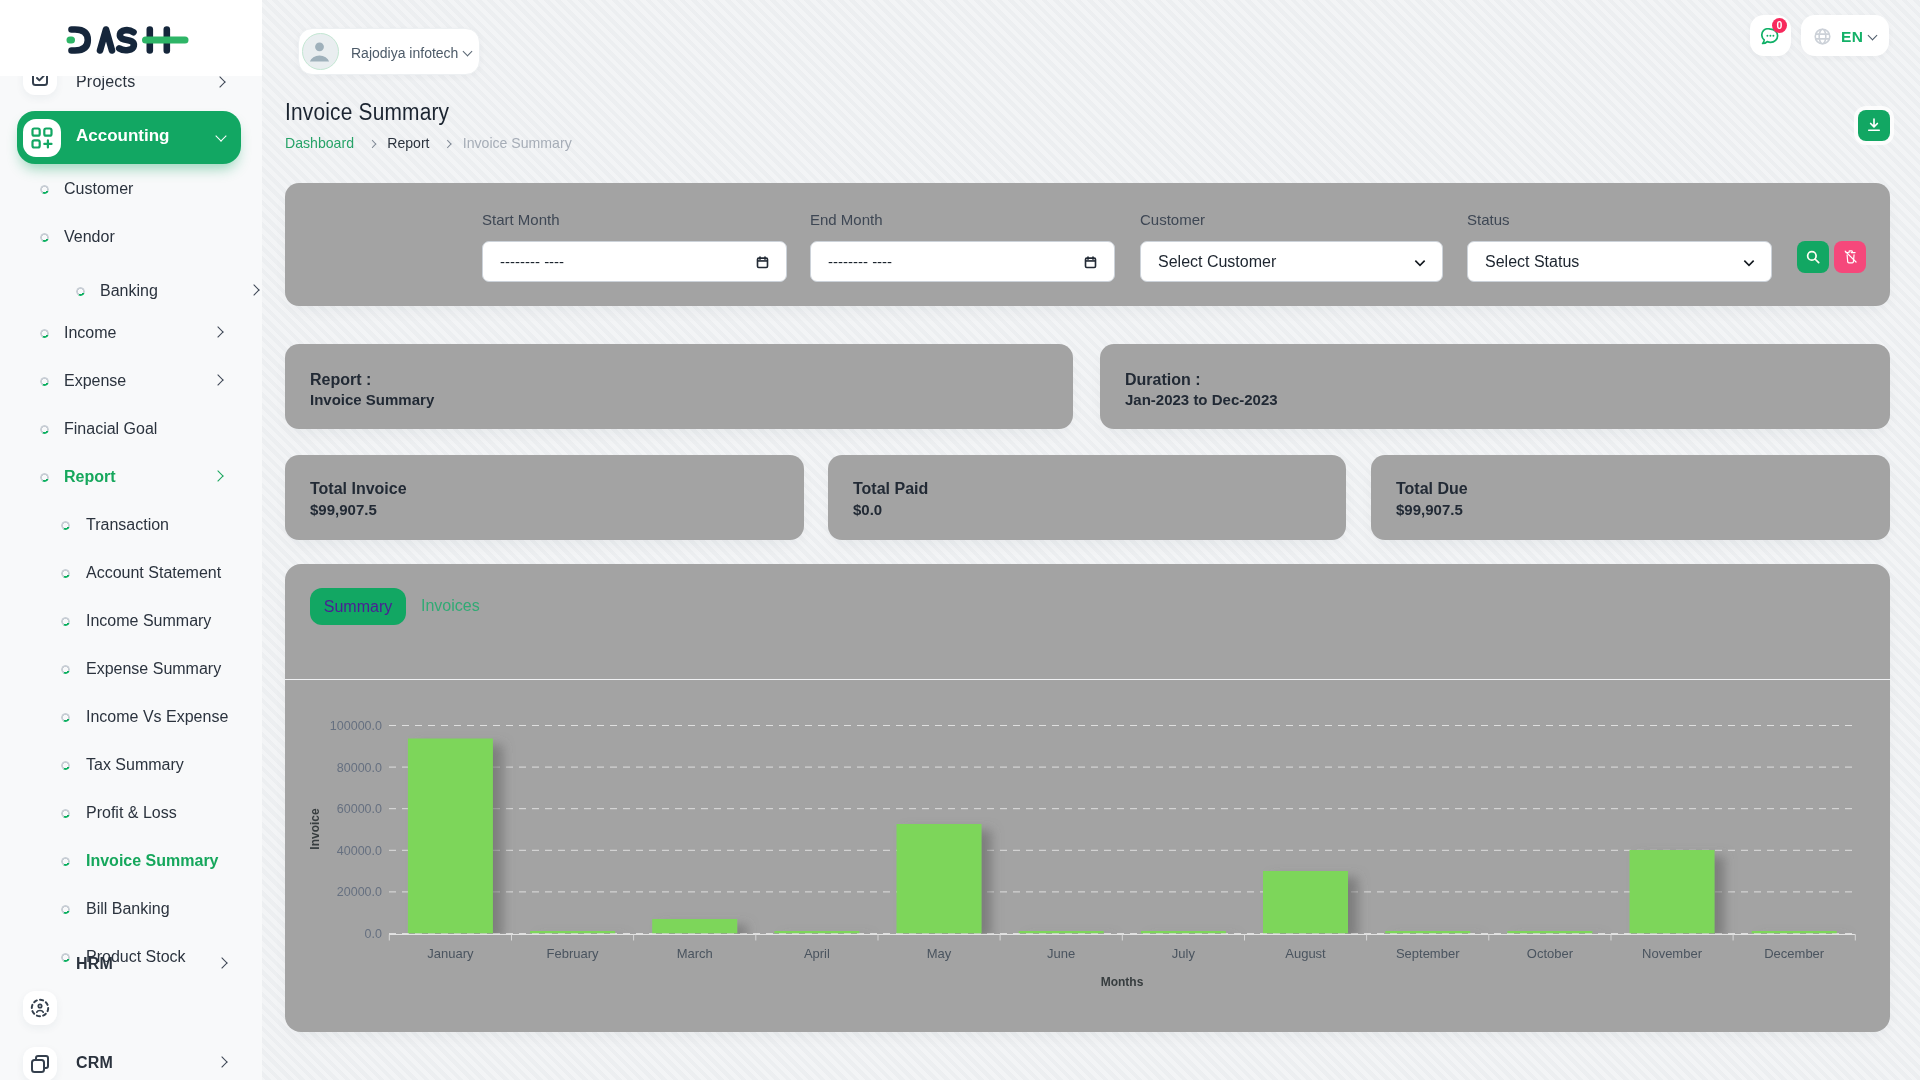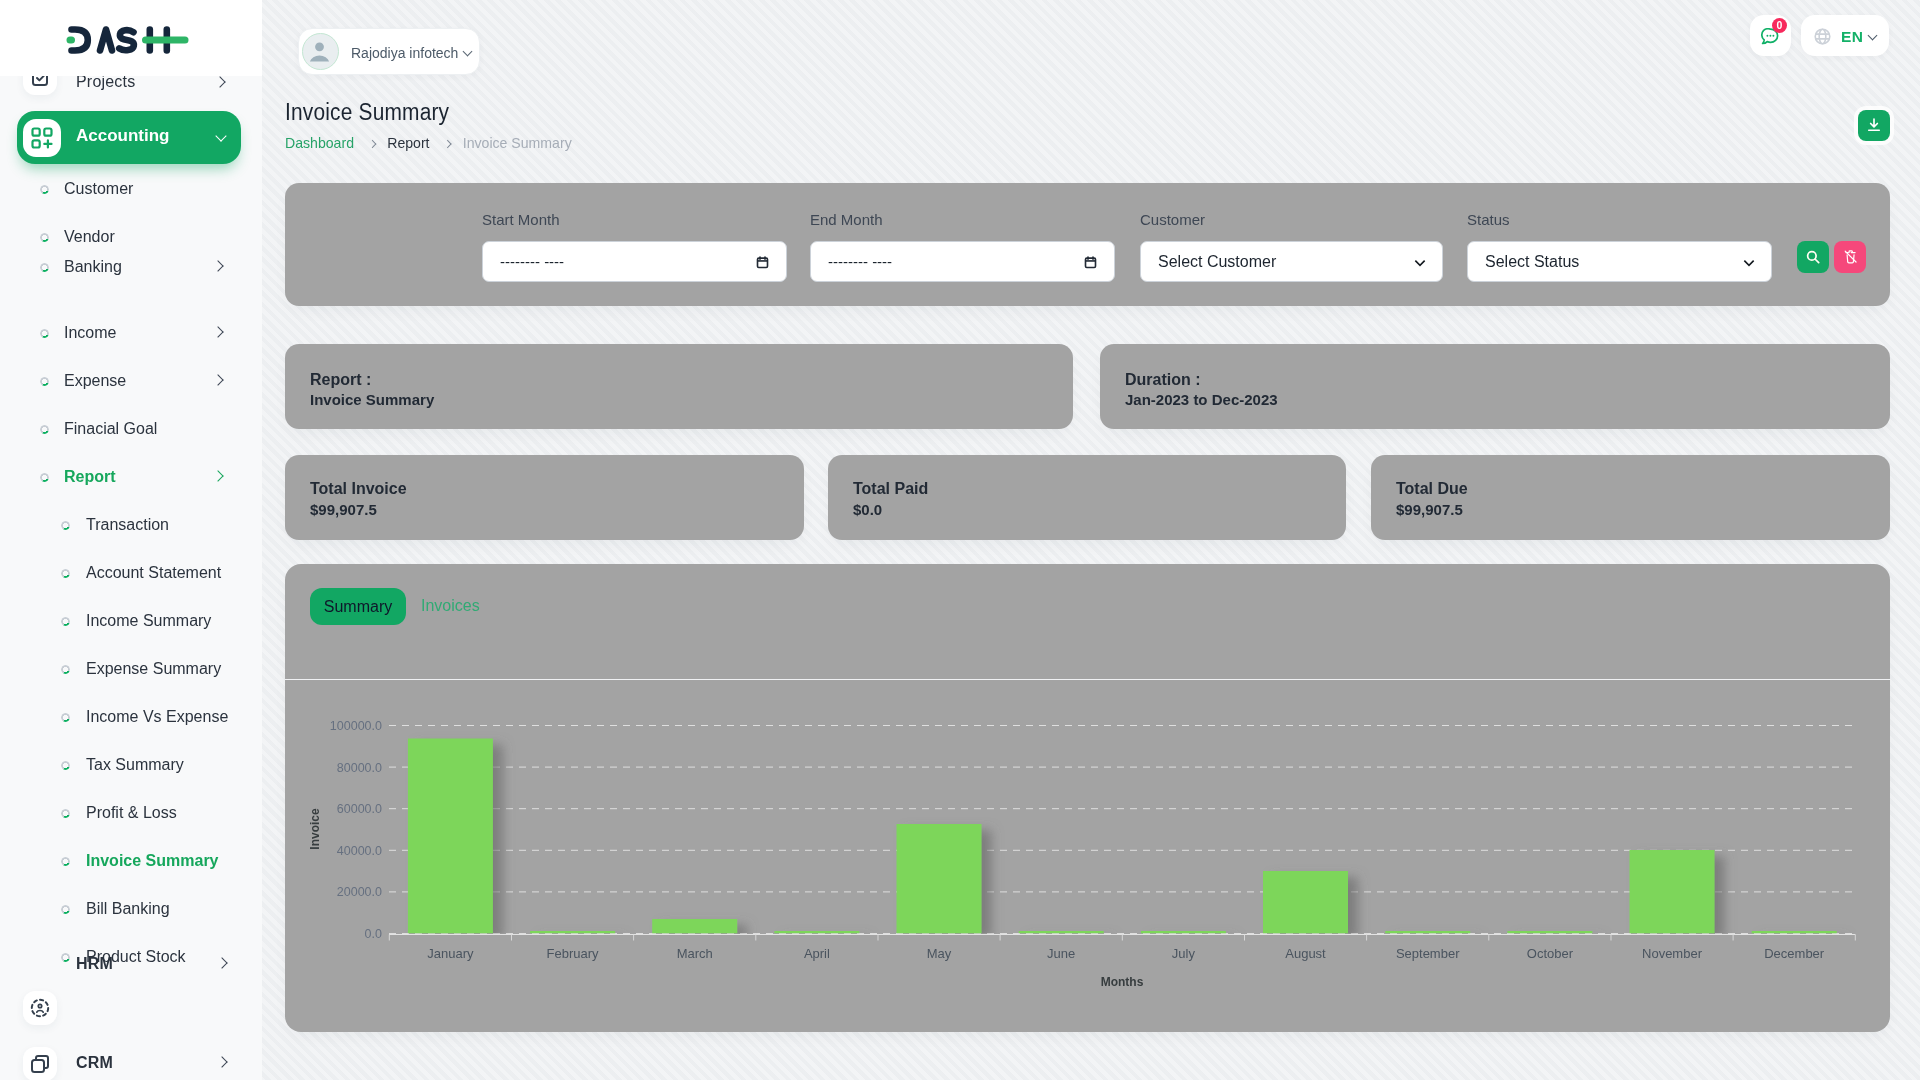--- a/index.html
+++ b/index.html
@@ -98,21 +98,21 @@
   </div>
 
   <div class="mi" style="top:177px;">
       <span class="dot l1"></span>
       <span class="lbl1">Customer</span>
     </div>
   <div class="mi" style="top:225px;">
       <span class="dot l1"></span>
       <span class="lbl1">Vendor</span>
     </div>
-  <div class="mi" style="top:255px;">
+  <div class="mi" style="top:279px;margin-left:36px;">
       <span class="dot l1"></span>
       <span class="lbl1">Banking</span>
       <span class="chev"></span>
     </div>
   <div class="mi" style="top:321px;">
       <span class="dot l1"></span>
       <span class="lbl1">Income</span>
       <span class="chev"></span>
     </div>
   <div class="mi" style="top:369px;padding-left:46px;">
@@ -340,21 +340,21 @@
 <div class="card" style="left:828px; top:455px; width:518px; height:85px;">
   <div class="ct1" style="position:absolute; left:25px; top:25px;">Total Paid</div>
   <div class="ct2" style="position:absolute; left:25px; top:46px;">$0.0</div>
 </div>
 <div class="card" style="left:1371px; top:455px; width:519px; height:85px;">
   <div class="ct1" style="position:absolute; left:25px; top:25px;">Total Due</div>
   <div class="ct2" style="position:absolute; left:25px; top:46px;">$99,907.5</div>
 </div>
 
 <div class="card" style="left:285px; top:564px; width:1605px; height:468px; border-radius:16px;"></div>
-<div class="abs" style="left:310px; top:588px; width:96px; height:37px; background:#12a763; border-radius:12px; color:#0f172a; font-size:16px; text-align:center; line-height:37px; z-index:4;">Summary</div>
+<div class="abs" style="left:310px; top:588px; width:96px; height:37px; background:#12a763; border-radius:12px; color:#4c1d95; font-size:16px; text-align:center; line-height:37px; z-index:4;">Summary</div>
 <div class="abs" style="left:421px; top:597px; font-size:16px; color:#31aa74; z-index:4;">Invoices</div>
 <div class="abs" style="left:285px; top:679px; width:1605px; height:1px; background:#f0f1f3; z-index:4;"></div>
 
 <svg class="abs" style="left:0; top:0; z-index:5;" width="1920" height="1080" viewBox="0 0 1920 1080">
   <defs>
     <filter id="barsh" x="-30%" y="-30%" width="180%" height="180%">
       <feDropShadow dx="10" dy="6" stdDeviation="5.5" flood-color="#5f5f5f" flood-opacity="0.55"></feDropShadow>
     </filter>
     <clipPath id="plotclip">
         <rect x="389" y="660" width="1467" height="273.5"></rect>

